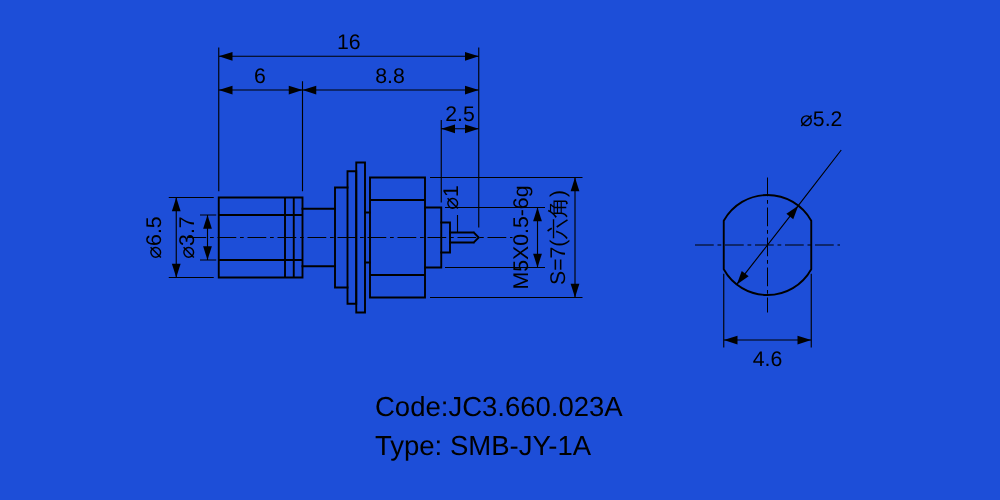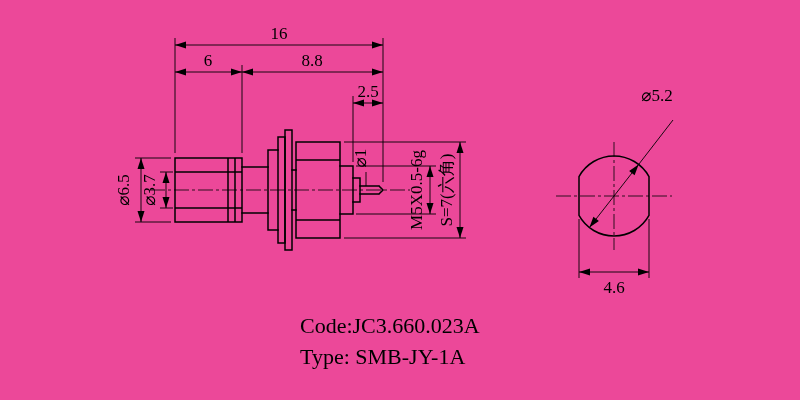--- a/index.html
+++ b/index.html
@@ -1,18 +1,18 @@
 <!DOCTYPE html>
 <html><head>
 <meta charset="utf-8">
 <style>
   html,body{margin:0;padding:0;background:#ffffff;}
   .sheet{
-    width:800px;height:400px;background:#ec4899;position:relative;overflow:hidden;
-    font-family:Liberation Serif, serif;
+    width:800px;height:400px;background:#1d4ed8;position:relative;overflow:hidden;
+    font-family:Liberation Sans, sans-serif;
   }
   svg{display:block;}
   .outline{stroke:#000;stroke-width:1.5;fill:none;stroke-linecap:square;}
   .thin{stroke:#000;stroke-width:0.9;fill:none;}
   .cl{stroke:#000;stroke-width:0.8;fill:none;stroke-dasharray:15 3 3 3;}
   .arrow{fill:#000;stroke:none;}
   .dimtext{font-size:17px;fill:#000;}
   .notetext{font-size:22px;fill:#000;}
 </style>
 </head>

